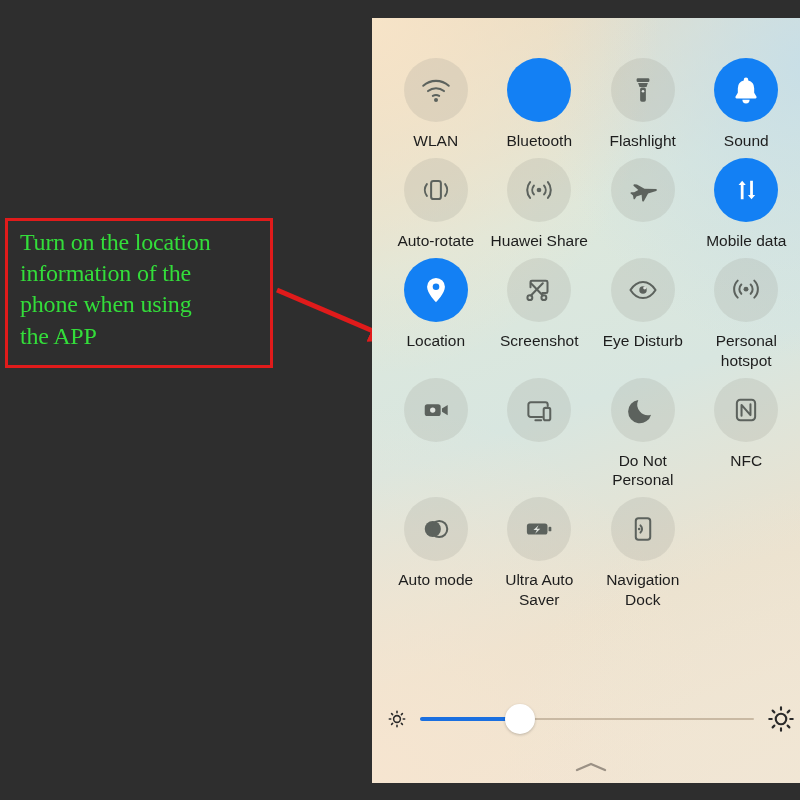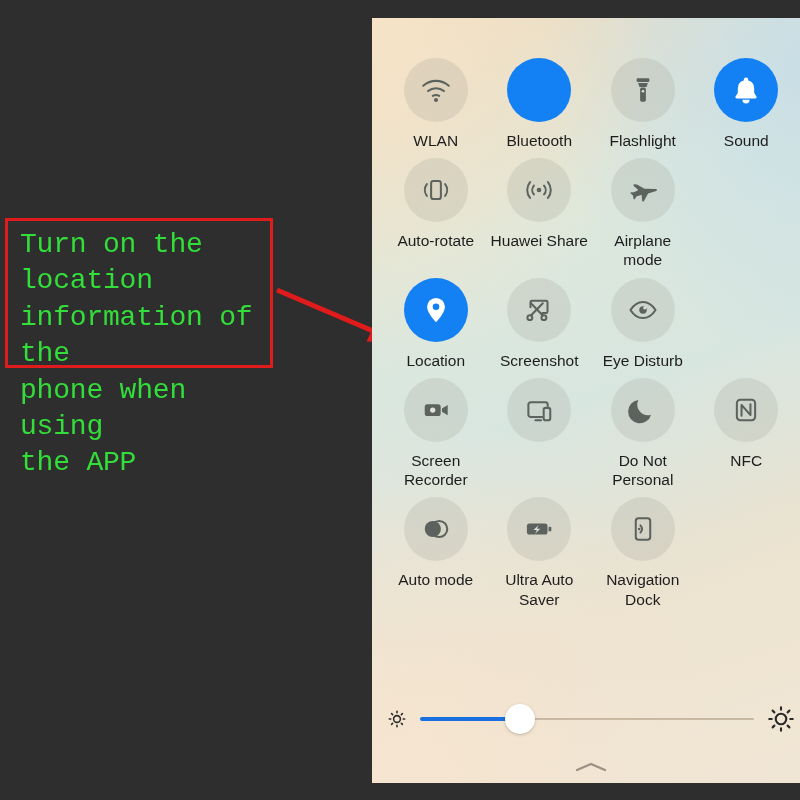--- a/index.html
+++ b/index.html
@@ -23,23 +23,23 @@
     top: 218px;
     width: 268px;
     height: 150px;
     border: 3px solid #e01b1b;
     background: transparent;
     padding: 6px 10px 0 12px;
   }
 
   #annotation-text {
     color: #33dd3a;
-    font-size: 28px;
+    font-size: 24px;
     line-height: 1.30;
-    font-family: Liberation Mono, monospace;
+    font-family: Liberation Serif, serif;
     letter-spacing: -0.2px;
     white-space: pre-line;
   }
 
   #arrow-svg {
     position: absolute;
     left: 265px;
     top: 275px;
     width: 145px;
     height: 90px;
@@ -275,23 +275,31 @@
         </div>
         <div class="tile-label">Huawei Share</div>
       </div>
 
       <div class="tile">
         <div class="tile-circle">
           <svg viewBox="0 0 32 32">
             <path class="ico-off-fill" d="M28.4 15.1 c0.9 0.3 0.9 1.5 0 1.8 l-7.6 2.4 l-3.9 7.1 a0.9 0.9 0 0 1 -1.7 -0.3 l-0.5 -5.6 l-4.9 1.5 l-1.4 2.4 a0.7 0.7 0 0 1 -1.3 -0.2 l-0.5 -3 l-2.2 -1.9 a0.7 0.7 0 0 1 0.5 -1.2 l2.8 0.1 l3.9 -2.3 l-4.3 -3.6 a0.9 0.9 0 0 1 0.6 -1.6 l2.4 0.1 l7.1 4 Z"></path>
           </svg>
         </div>
-        <div class="tile-label">Airplane mode</div>
-      </div>
-
+      </div>
+
+      <div class="tile">
+        <div class="tile-circle on" style="background: rgb(19, 128, 244);">
+          <svg viewBox="0 0 32 32">
+            <path class="ico-on-fill" d="M12.4 7.2 l3.4 4.2 h-2.1 v13.4 h-2.6 V11.4 h-2.1 Z"></path>
+            <path class="ico-on-fill" d="M21.2 24.8 l-3.4 -4.2 h2.1 V7.2 h2.6 v13.4 h2.1 Z"></path>
+          </svg>
+        </div>
+        <div class="tile-label">Mobile data</div>
+      </div>
     </div>
 
     <div class="tile-row">
       <div class="tile">
         <div class="tile-circle on" style="background: rgb(19, 128, 244);">
           <svg viewBox="0 0 32 32">
             <path class="ico-on-fill" d="M16 4.6 a8.4 8.4 0 0 0 -8.4 8.4 c0 6.3 8.4 14.6 8.4 14.6 s8.4 -8.3 8.4 -14.6 A8.4 8.4 0 0 0 16 4.6 Z"></path>
             <circle cx="16" cy="13" r="3.1" fill="#1380f4"></circle>
           </svg>
         </div>
@@ -315,32 +323,43 @@
         <div class="tile-circle">
           <svg viewBox="0 0 32 32">
             <path class="ico-off" d="M4.2 16 C7.6 10.6 11.6 8.4 16 8.4 s8.4 2.2 11.8 7.6 c-3.4 5.4 -7.4 7.6 -11.8 7.6 S7.6 21.4 4.2 16 Z"></path>
             <circle class="ico-off-fill" cx="16" cy="16" r="3.5"></circle>
             <circle cx="17.6" cy="14.2" r="1.4" fill="#dfe3de"></circle>
           </svg>
         </div>
         <div class="tile-label">Eye Disturb</div>
       </div>
 
+      <div class="tile">
+        <div class="tile-circle">
+          <svg viewBox="0 0 32 32">
+            <circle class="ico-off-fill" cx="16" cy="15.2" r="2.3"></circle>
+            <path class="ico-off" d="M11.6 19.6 a6.2 6.2 0 0 1 0 -8.8"></path>
+            <path class="ico-off" d="M20.4 19.6 a6.2 6.2 0 0 0 0 -8.8"></path>
+            <path class="ico-off" d="M8.2 23.2 a11.2 11.2 0 0 1 0 -16"></path>
+            <path class="ico-off" d="M23.8 23.2 a11.2 11.2 0 0 0 0 -16"></path>
+          </svg>
+        </div>
+        <div class="tile-label">Personal hotspot</div>
+      </div>
     </div>
 
     <div class="tile-row">
       <div class="tile">
         <div class="tile-circle">
           <svg viewBox="0 0 32 32">
             <rect class="ico-off-fill" x="5.4" y="10.6" width="15" height="11" rx="2.4"></rect>
             <path class="ico-off-fill" d="M21.6 14.6 L27 11.2 v9.8 l-5.4 -3.4 Z"></path>
             <circle cx="12.9" cy="16.1" r="2.5" fill="#dfe3de"></circle>
           </svg>
         </div>
-        <div class="tile-label">Screen Recorder</div>
       </div>
 
       <div class="tile">
         <div class="tile-circle">
           <svg viewBox="0 0 32 32">
             <path class="ico-off" d="M19 22.6 H8.2 A2.2 2.2 0 0 1 6 20.4 V11 a2.2 2.2 0 0 1 2.2 -2.2 H22 A2.2 2.2 0 0 1 24.2 11 v1.2"></path>
             <path class="ico-off" d="M12.6 25.6 h5.4"></path>
             <rect class="ico-off" x="20.4" y="14" width="6.2" height="11.6" rx="1.7"></rect>
           </svg>
         </div>

